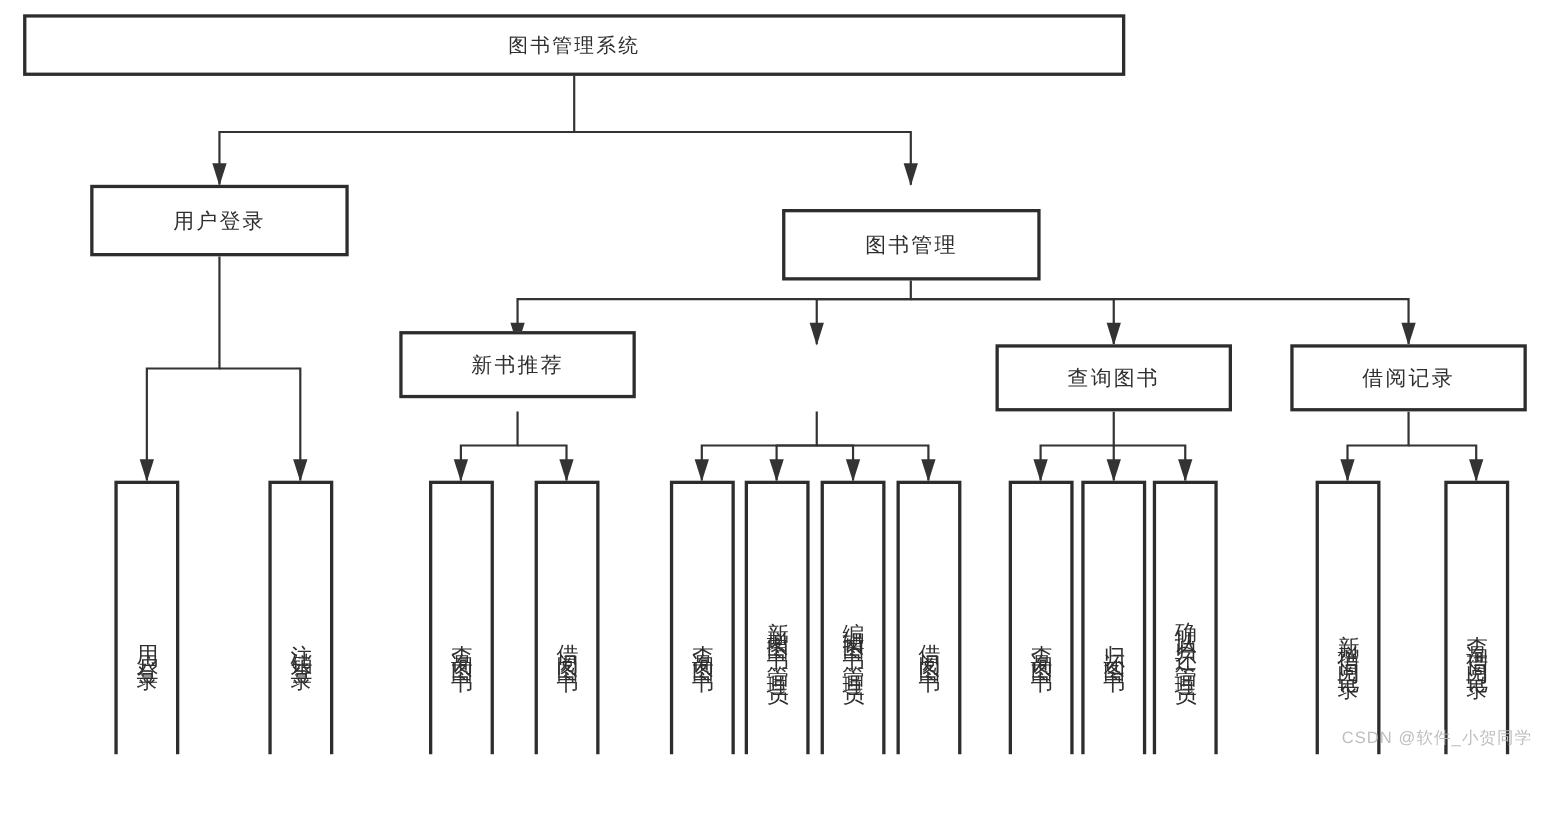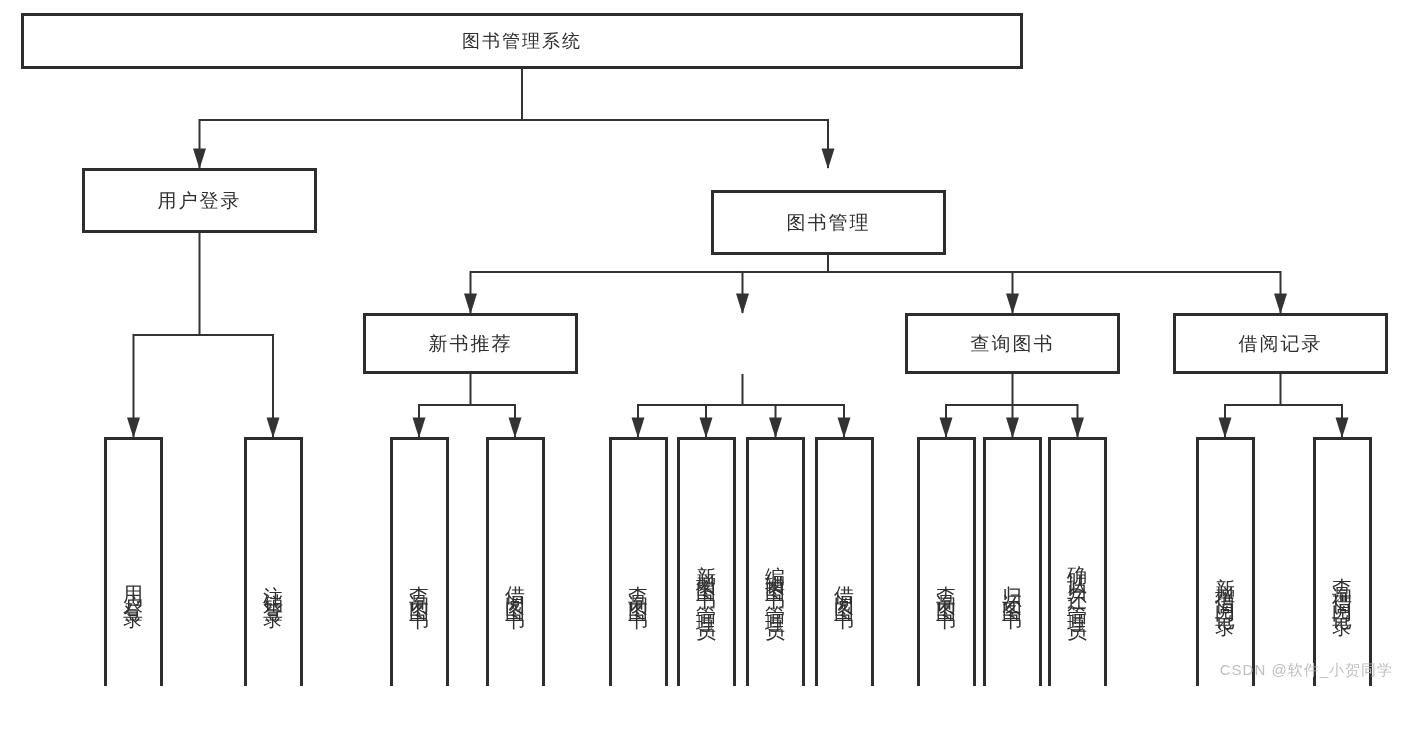--- a/index.html
+++ b/index.html
@@ -108,21 +108,21 @@
     <span class="hlabel">图书管理系统</span>
   </div>
 
   <div class="node" style="left:82px; top:168px; width:235px; height:65px;">
     <span class="hlabel">用户登录</span>
   </div>
   <div class="node" style="left:711px; top:168px; width:235px; height:65px;margin-top:22px;">
     <span class="hlabel">图书管理</span>
   </div>
 
-  <div class="node" style="left:363px; top:313px; width:215px; height:61px;">
+  <div class="node" style="left:363px; top:301px; width:215px; height:61px;">
     <span class="hlabel">新书推荐</span>
   </div>
   <div class="node" style="left:905px; top:313px; width:215px; height:61px;">
     <span class="hlabel">查询图书</span>
   </div>
   <div class="node" style="left:1173px; top:313px; width:215px; height:61px;">
     <span class="hlabel">借阅记录</span>
   </div>
 
   <div class="node vnode" style="left:104px;">

